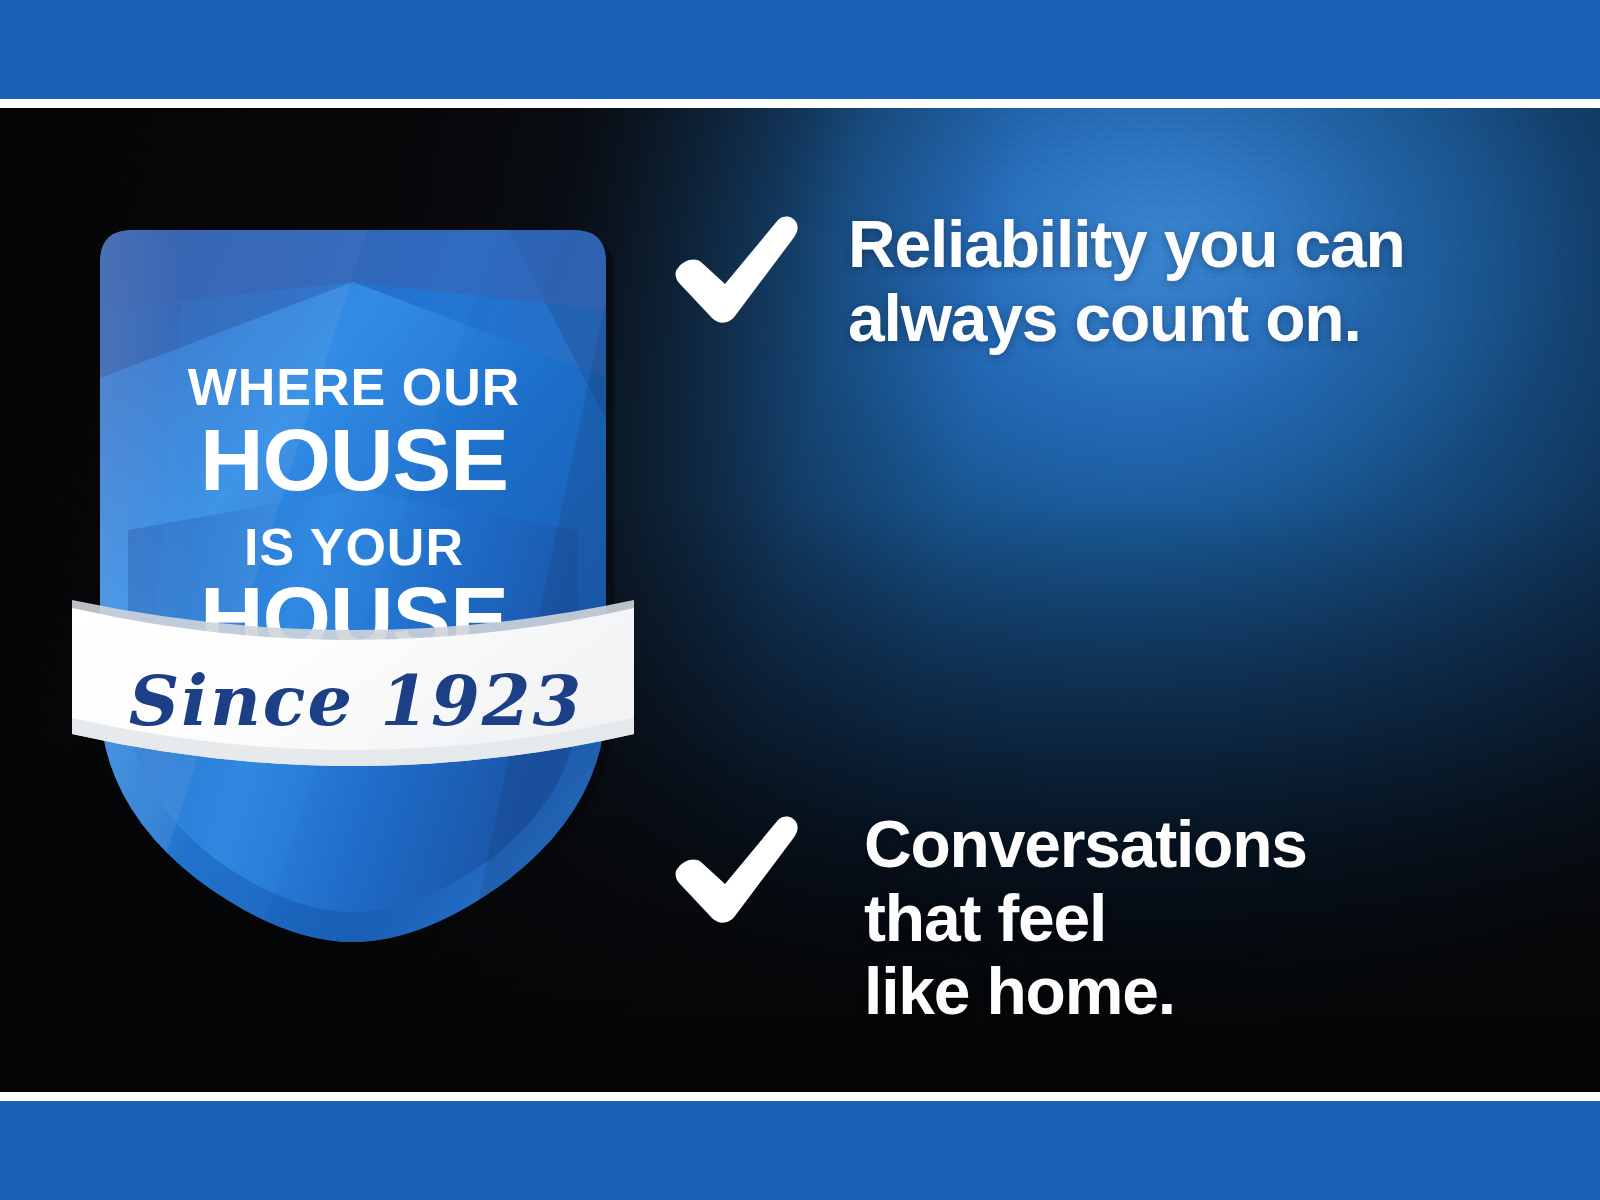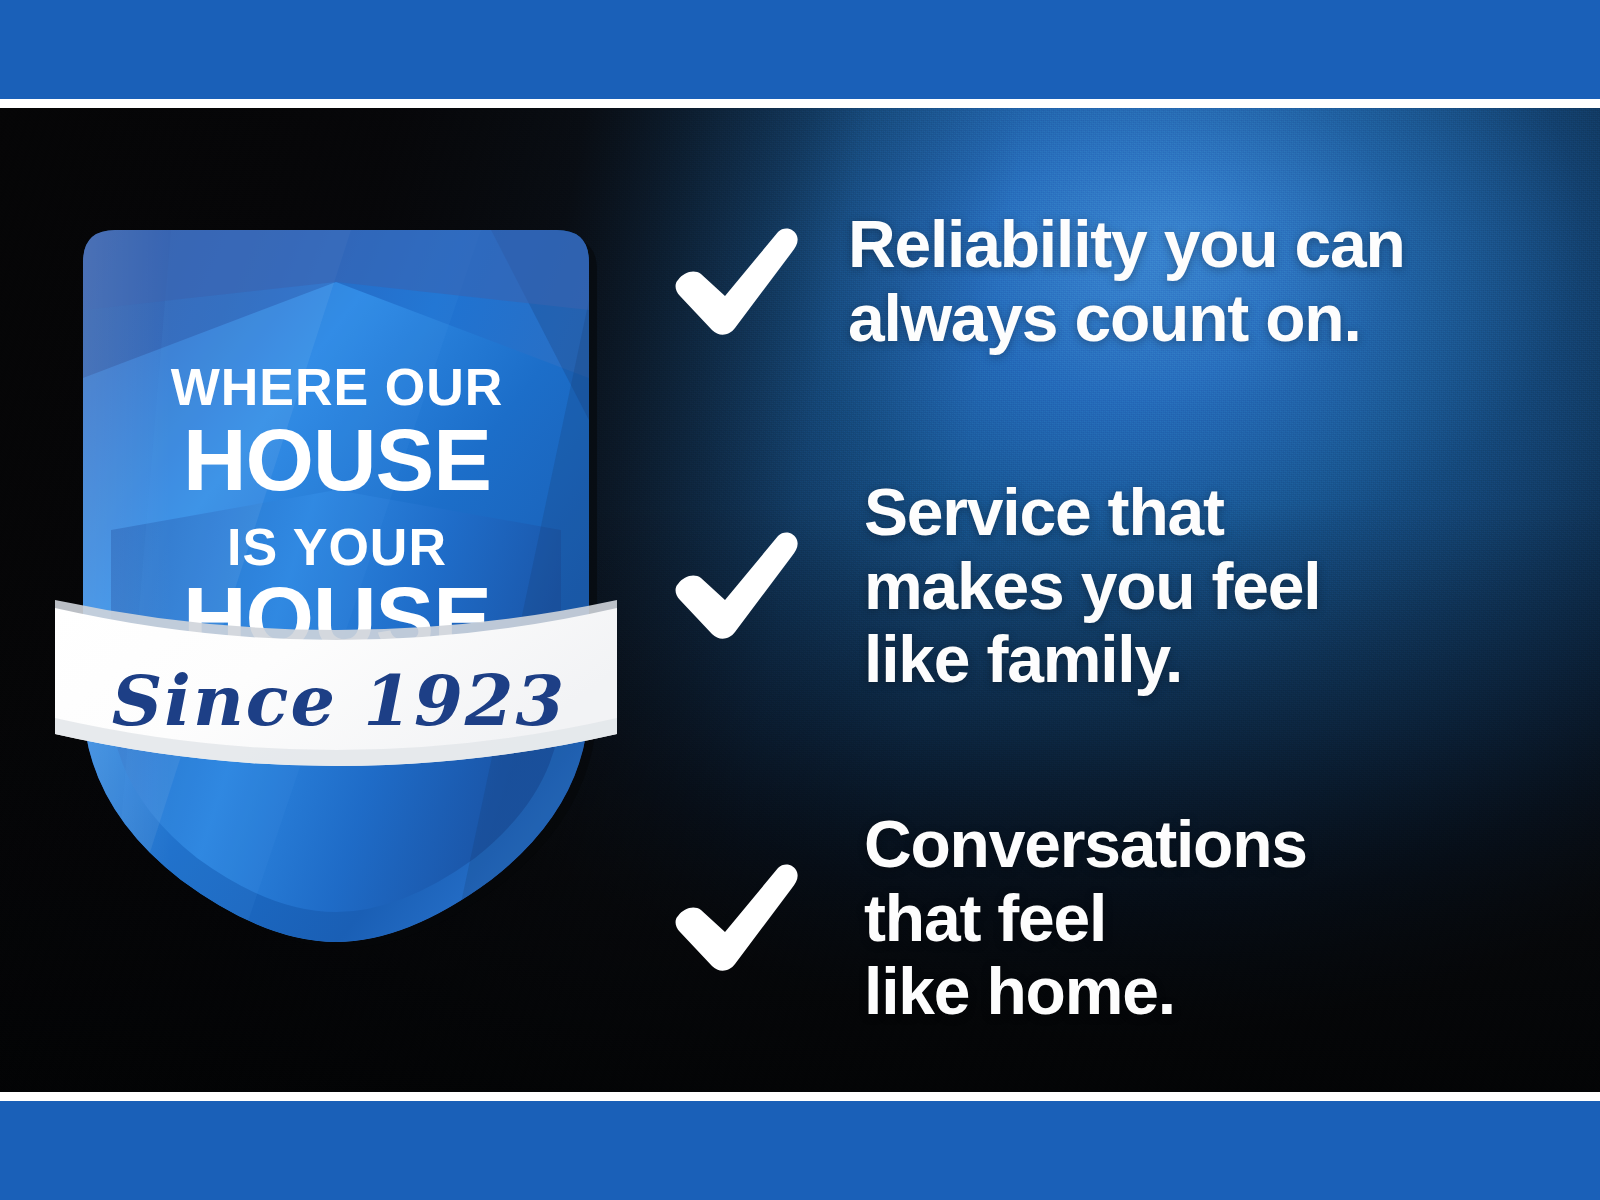--- a/index.html
+++ b/index.html
@@ -86,21 +86,21 @@
     mix-blend-mode: overlay;
     background-image:
       repeating-linear-gradient(0deg,  rgba(255,255,255,.10) 0 1px, rgba(0,0,0,.10) 1px 2px),
       repeating-linear-gradient(90deg, rgba(255,255,255,.09) 0 1px, rgba(0,0,0,.09) 1px 2px),
       repeating-linear-gradient(37deg, rgba(255,255,255,.07) 0 1px, rgba(0,0,0,.07) 1px 3px);
   }
 
   
   #badge {
     position: absolute;
-    left: 51px;
+    left: 68px;
     top: 190px;
     width: 570px;
     height: 760px;
   }
   #badge svg { display: block; width: 570px; height: 760px; overflow: visible; }
 
   .shield-line {
     fill: #ffffff;
     font-family: "Liberation Sans", sans-serif;
     font-weight: 700;
@@ -123,21 +123,21 @@
   #bullets {
     position: absolute;
     left: 660px;
     top: 108px;
     width: 880px;
     height: 984px;
   }
   .bullet {
     position: absolute;
     display: flex;
-    align-items: center;
+    align-items: flex-start;
   }
   .bullet.b1 { top: 100px;  left: 8px;  }
   .bullet.b2 { top: 368px;  left: 8px;  }
   .bullet.b3 { top: 672px;  left: 8px; margin-top: 28px;  }
 
   .check-icon {
     flex: 0 0 auto;
     width: 130px;
     height: 120px;
     margin-right: 22px;
@@ -278,32 +278,20 @@
         <svg viewBox="0 0 130 120" xmlns="http://www.w3.org/2000/svg">
           <path d="M10 56 C16 48 26 45 33 50 L57 72 L110 8 C116 2 126 4 129 12
                    C131 18 128 23 124 28 L67 104 C61 112 51 113 44 106
                    L12 72 C7 67 6 60 10 56 Z" fill="#ffffff"></path>
         </svg>
       </span>
       <div class="bullet-text">Reliability you can
 always count on.</div>
     </div>
 
-    <div class="bullet b2">
-      <span class="check-icon">
-        <svg viewBox="0 0 130 120" xmlns="http://www.w3.org/2000/svg">
-          <path d="M10 56 C16 48 26 45 33 50 L57 72 L110 8 C116 2 126 4 129 12
-                   C131 18 128 23 124 28 L67 104 C61 112 51 113 44 106
-                   L12 72 C7 67 6 60 10 56 Z" fill="#ffffff"></path>
-        </svg>
-      </span>
-      <div class="bullet-text">Service that
-makes you feel
-like family.</div>
-    </div>
 
     <div class="bullet b3">
       <span class="check-icon">
         <svg viewBox="0 0 130 120" xmlns="http://www.w3.org/2000/svg">
           <path d="M10 56 C16 48 26 45 33 50 L57 72 L110 8 C116 2 126 4 129 12
                    C131 18 128 23 124 28 L67 104 C61 112 51 113 44 106
                    L12 72 C7 67 6 60 10 56 Z" fill="#ffffff"></path>
         </svg>
       </span>
       <div class="bullet-text">Conversations

